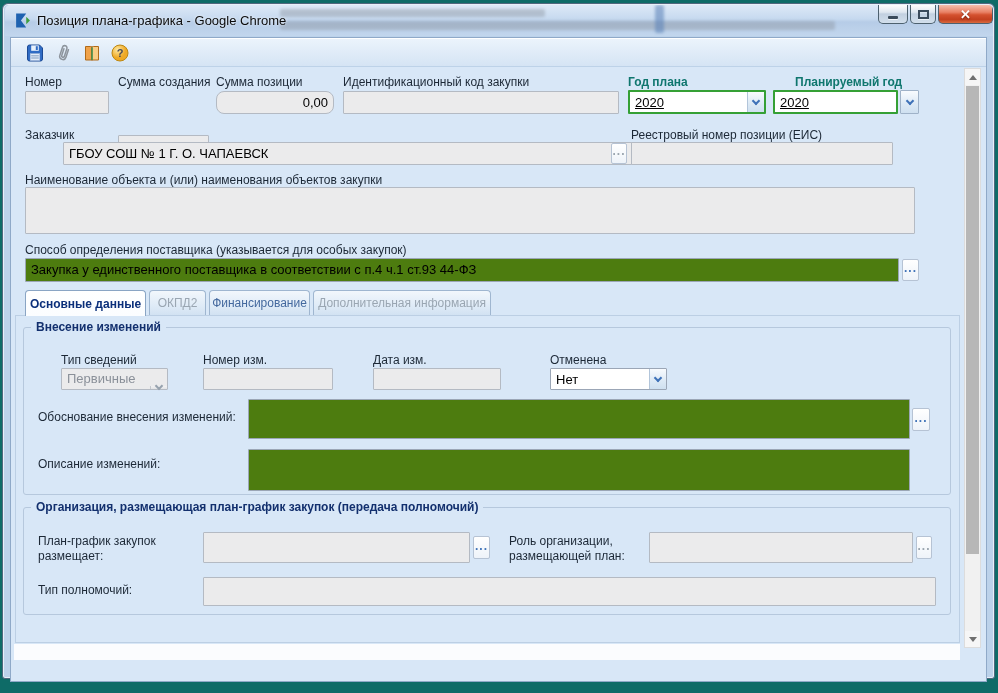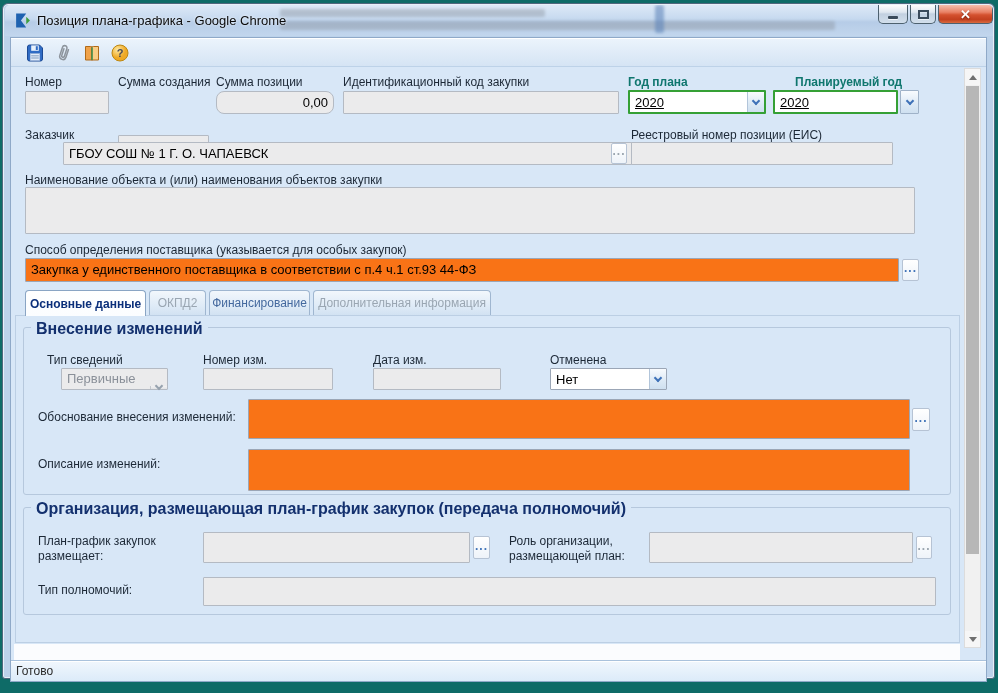--- a/index.html
+++ b/index.html
@@ -47,21 +47,21 @@
     align-items:center; justify-content:center; border-radius:3px; cursor:pointer; }
 
   .content { position:absolute; left:0; top:29px; width:975px; height:593px; background:#d8e7f7; }
 
   .lbl { position:absolute; font-size:12px; color:#1c2836; white-space:nowrap; }
   .lbl-red { color:#0f766e; font-weight:bold; }
   .lbl-wrap { white-space:normal; line-height:1.25; }
 
   .fld { position:absolute; background:#ebebec; border:1px solid #b4bac3; border-radius:1px;
     font-size:13px; color:#000; padding:3px 5px; overflow:hidden; white-space:nowrap; }
-  .fld.white { background:#f97316; border-color:#9ba6b6; }
+  .fld.white { background:#4d7c0f; border-color:#9ba6b6; }
   .fld.right { text-align:right;border-radius:8px; }
   .ta { white-space:normal; }
 
   .combo { position:absolute; display:flex; align-items:stretch; background:#fff;
     border:1px solid #9ba6b6; border-radius:1px; }
   .combo.green { border:2px solid #35a035;text-decoration:underline; }
   .combo.disabled { background:#ebebec; border-color:#b4bac3; }
   .combo .val { flex:1; font-size:13px; color:#000; padding:3px 5px; overflow:hidden; white-space:nowrap; }
   .combo.disabled .val { color:#8a9099; }
   .combo-btn { width:17px; display:flex; align-items:center; justify-content:center;
@@ -86,21 +86,21 @@
     border-radius:4px 4px 0 0; background:linear-gradient(#f2f7fc,#dcE9f6 70%,#d2e2f2);
     display:flex; align-items:center; justify-content:center; font-size:12px; color:#44699e;
     cursor:pointer; }
   .tab.active { background:linear-gradient(#ffffff,#fbfdff); font-weight:bold; color:#0b2f7a;
     height:26px; z-index:3; border-color:#8aa5c4; }
   .tab.disabled { color:#9aa6b2; cursor:default; }
   .tabpanel { position:absolute; left:4px; top:248px; width:945px; height:328px;
     border:1px solid #bccfe4; background:#d8e7f7; }
 
   .gbox { position:absolute; border:1px solid #b6c8dd; border-radius:3px; }
-  .gbox-title { position:absolute; font-size:16px; font-weight:bold; color:#13306e;
+  .gbox-title { position:absolute; font-size:12px; font-weight:bold; color:#13306e;
     background:#d8e7f7; padding:0 5px; white-space:nowrap; }
 
   
   .sbar { position:absolute; left:953px; top:1px; width:17px; height:580px;
     background:#f1f1f1; border:1px solid #dcdcdc; }
   .sbtn { position:absolute; left:0; width:15px; height:16px; background:#f6f6f6;
     display:flex; align-items:center; justify-content:center; }
   .tri-up { width:0; height:0; border-left:4px solid transparent; border-right:4px solid transparent;
     border-bottom:5px solid #6f6f6f; }
   .tri-down { width:0; height:0; border-left:4px solid transparent; border-right:4px solid transparent;
@@ -229,21 +229,21 @@
         <div class="tab active" style="left:10px;width:121px;">Основные данные</div>
         <div class="tab disabled" style="left:134px;width:57px;">ОКПД2</div>
         <div class="tab" style="left:194px;width:101px;">Финансирование</div>
         <div class="tab disabled" style="left:298px;width:178px;">Дополнительная информация</div>
       </div>
       <div class="tabpanel"></div>
 
       <div class="gbox" style="left:12px;top:260px;width:928px;height:168px;"></div>
       <span class="gbox-title" style="left:20px;top:253px;">Внесение изменений</span>
 
-      <span class="lbl" style="left:36px;top:286px;">Тип сведений</span>
+      <span class="lbl" style="left:50px;top:286px;">Тип сведений</span>
       <div class="combo disabled" style="left:50px;top:301px;width:107px;height:22px;align-items:flex-end;">
         <span class="val">Первичные</span>
         <span class="combo-btn">
             <span class="chev"></span>
           </span>
       </div>
 
       <span class="lbl" style="left:192px;top:286px;">Номер изм.</span>
       <div class="fld" style="left:192px;top:301px;width:130px;height:22px;"></div>
 
@@ -291,17 +291,14 @@
         <div class="sbtn" style="top:0;">
             <div class="tri-up"></div>
           </div>
         <div class="sthumb"></div>
         <div class="sbtn" style="top:562px;">
             <div class="tri-down"></div>
           </div>
       </div>
     </div>
 
-    <div class="statusbar">
-      <span>Готово</span>
-    </div>
   </div>
 </div>
 
 </body></html>

